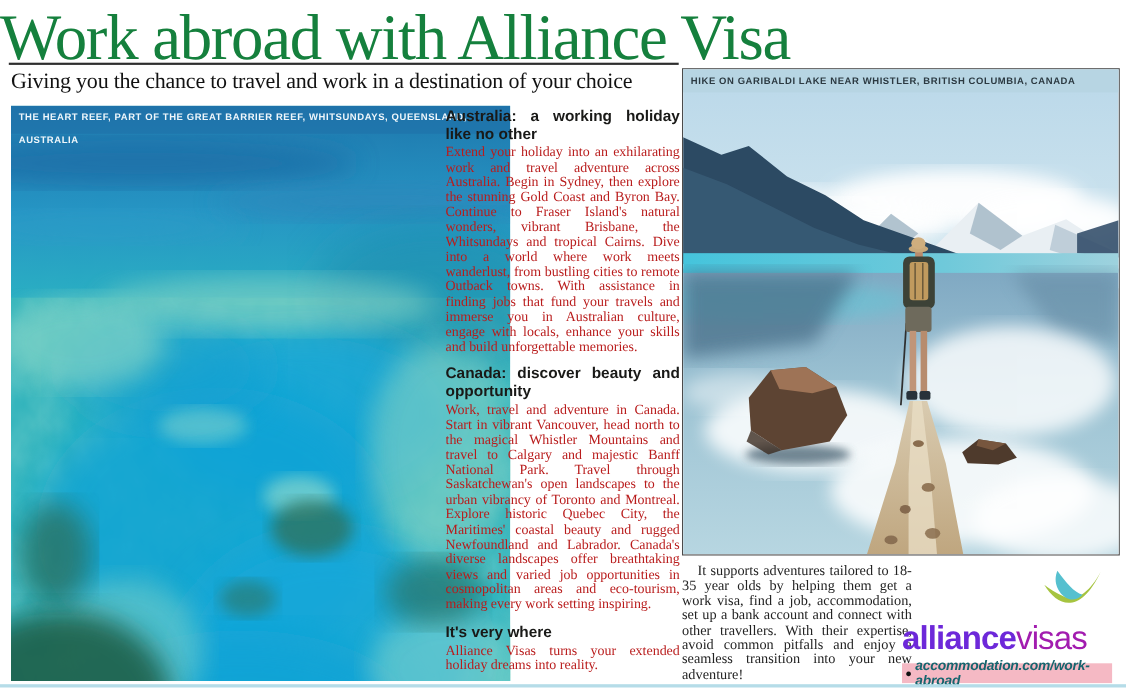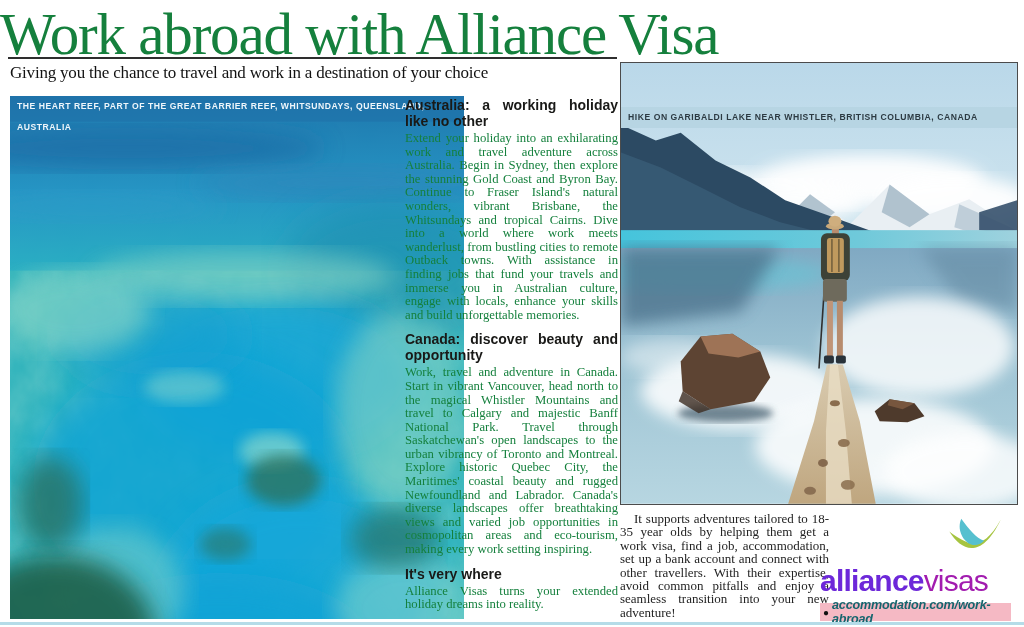--- a/index.html
+++ b/index.html
@@ -9,21 +9,21 @@
   .masthead-title{
     position:absolute; left:0; top:0px; width:720px;
     font-family:"Liberation Serif", serif; font-size:59px; font-weight:400;
     letter-spacing:-1.2px; color:#15803d; white-space:nowrap;
   }
   .masthead-rule{
     position:absolute; left:8px; top:57px; width:609px; height:2px; background:#2e2e2e;
   }
   .masthead-subtitle{
     position:absolute; left:10px; top:63px; width:610px;
-    font-size:17px; color:#121212; letter-spacing:-0.2px; white-space:nowrap;
+    font-size:20px; color:#121212; letter-spacing:-0.2px; white-space:nowrap;
   }
 
   
   .photo-left{
     position:absolute; left:10px; top:96px; width:454px; height:523px; overflow:hidden;
   }
   .photo-left svg{ position:absolute; inset:0; }
   .photo-caption-overlay{
     position:absolute; left:0; top:0; width:100%; height:21px;
     font-family:"Liberation Sans", sans-serif; font-size:8.6px; font-weight:700;
@@ -35,33 +35,33 @@
     position:absolute; left:405px; top:97px; width:213px;
   }
   .section-heading{
     font-family:"Liberation Sans", sans-serif; font-weight:700;
     font-size:14px; line-height:16px; color:#191917; text-align:justify;
     margin-top:9px; margin-bottom:3px;
   }
   .section-heading:first-child{ margin-top:0; }
   .section-body{
     font-family:"Liberation Serif", serif; font-size:12.7px; line-height:13.6px;
-    color:#15803d; text-align:justify;
+    color:#b91c1c; text-align:justify;
   }
 
   
   .photo-right{
     position:absolute; left:620px; top:62px; width:398px; height:443px;
     border:1px solid #4b4b4b; overflow:hidden;
   }
   .photo-right svg{ position:absolute; inset:0; }
   .photo-right .photo-caption-band{
     position:absolute; left:0; top:0; width:100%; height:21px; background:#b7d5e3;
     font-family:"Liberation Sans", sans-serif; font-size:8.6px; font-weight:700;
-    letter-spacing:0.55px; color:#2c3a42; line-height:21px; padding-left:7px;margin-top:44px;
+    letter-spacing:0.55px; color:#2c3a42; line-height:21px; padding-left:7px;
   }
 
   
   .outro-text{
     position:absolute; left:620px; top:512px; width:209px;
     font-family:"Liberation Serif", serif; font-size:13px; line-height:13.4px;
     color:#232323; text-align:justify; text-indent:14px;
   }
   .logo-block{ position:absolute; left:820px; top:516px; width:192px; height:86px; }
   .logo-icon{ position:absolute; right:8px; top:0px; width:58px; height:44px; }

